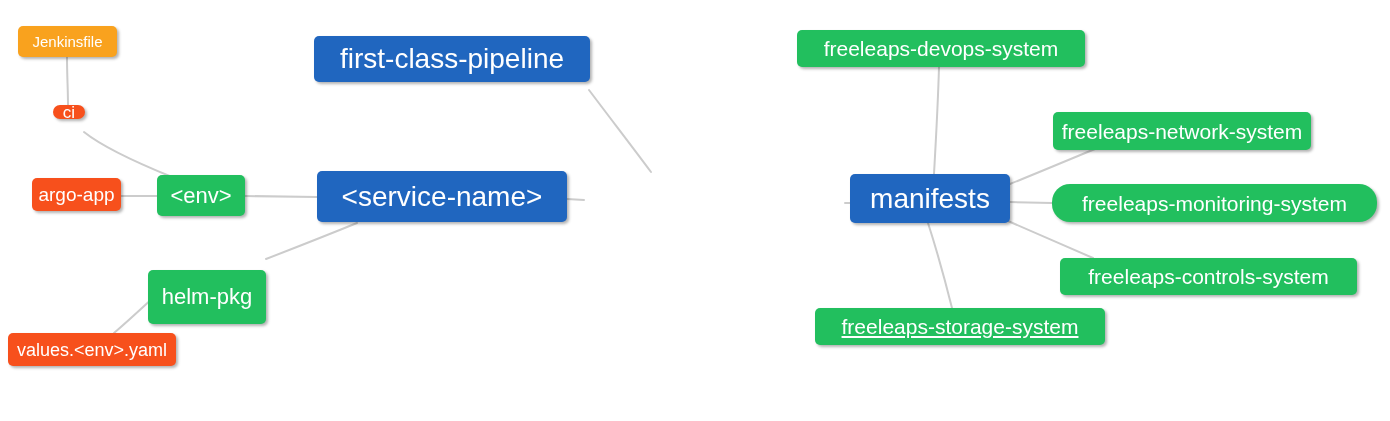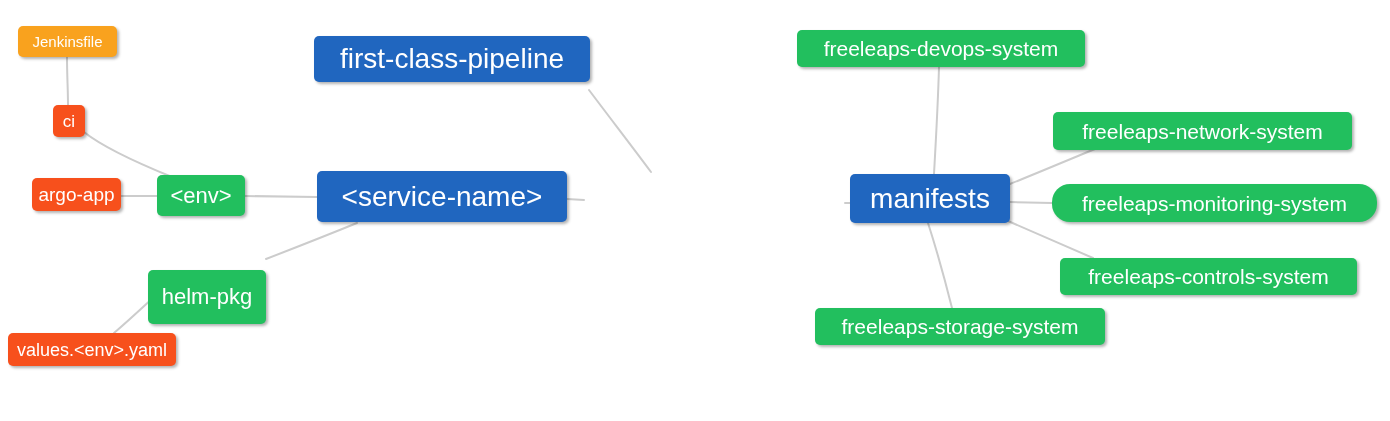--- a/index.html
+++ b/index.html
@@ -65,27 +65,27 @@
     <path d="M567,199 L584,200"></path>
     <path d="M845,203 L850,203"></path>
     <path d="M939,67 C938,103 936,139 934,174"></path>
     <path d="M1010,184 C1040,172 1068,160 1095,149"></path>
     <path d="M1010,202 L1052,203"></path>
     <path d="M1008,221 C1038,234 1066,246 1093,258"></path>
     <path d="M928,223 C937,251 945,280 952,308"></path>
   </svg>
 
   <div class="node orange" style="left:18px;  top:26px;  width:99px;  height:31px; font-size:15px;">Jenkinsfile</div>
-  <div class="node red" style="left:53px;  top:105px; width:32px;  height:32px; font-size:17px;">ci</div>
+  <div class="node red" style="left:53px;  top:105px; width:32px;  height:14px; font-size:17px;border-radius:14px;">ci</div>
   <div class="node red" style="left:32px;  top:178px; width:89px;  height:33px; font-size:19px;">argo-app</div>
   <div class="node green" style="left:157px; top:175px; width:88px;  height:41px; font-size:22px;">&lt;env&gt;</div>
   <div class="node green" style="left:148px; top:270px; width:118px; height:54px; font-size:22px;">helm-pkg</div>
   <div class="node red" style="left:8px;   top:333px; width:168px; height:33px; font-size:18px;">values.&lt;env&gt;.yaml</div>
   <div class="node blue" style="left:314px; top:36px;  width:276px; height:46px; font-size:28px;">first-class-pipeline</div>
   <div class="node blue" style="left:317px; top:171px; width:250px; height:51px; font-size:28px;">&lt;service-name&gt;</div>
   <div class="node green" style="left:797px; top:30px;  width:288px; height:37px; font-size:21px;">freeleaps-devops-system</div>
   <div class="node blue" style="left:850px; top:174px; width:160px; height:49px; font-size:28px;">manifests</div>
-  <div class="node green" style="left:1053px;top:112px; width:299px; height:38px; font-size:21px;">freeleaps-network-system</div>
+  <div class="node green" style="left:1053px;top:112px; width:258px; height:38px; font-size:21px;">freeleaps-network-system</div>
   <div class="node green" style="left:1052px;top:184px; width:325px; height:38px; font-size:21px;border-radius:18px;">freeleaps-monitoring-system</div>
   <div class="node green" style="left:1060px;top:258px; width:297px; height:37px; font-size:21px;">freeleaps-controls-system</div>
-  <div class="node green" style="left:815px; top:308px; width:290px; height:37px; font-size:21px;">freeleaps-storage-system</div>
+  <div class="node green" style="left:815px; top:308px; width:290px; height:37px; font-size:21px;text-decoration:underline;">freeleaps-storage-system</div>
 
 </div>
 
 </body></html>

